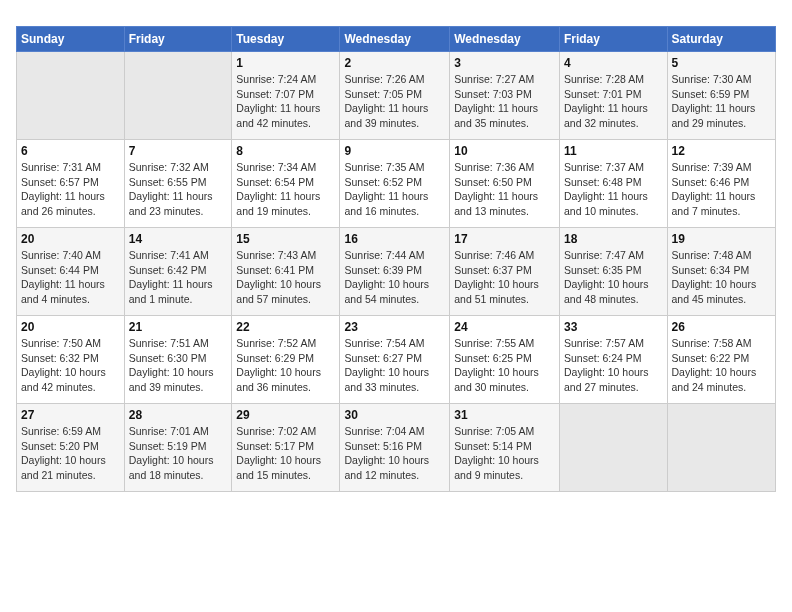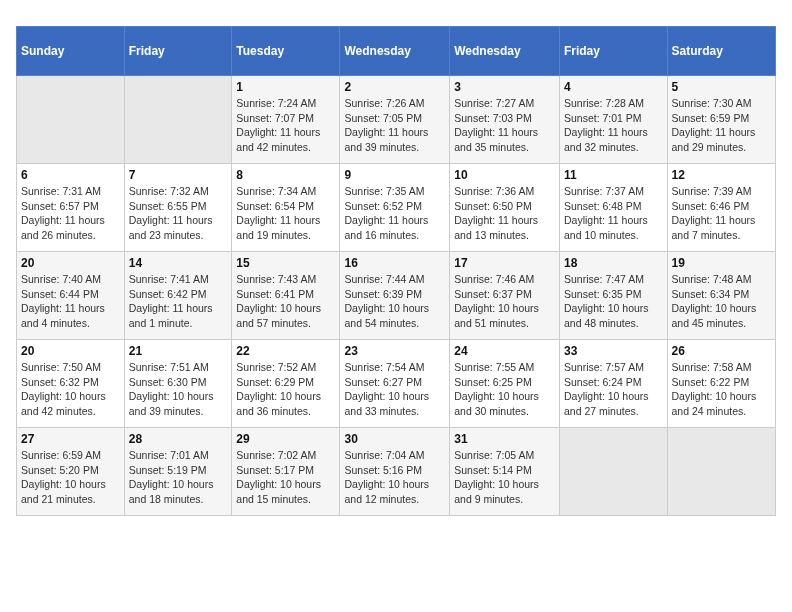--- a/index.html
+++ b/index.html
@@ -34,21 +34,21 @@
       color: #333;
     }
     .calendar {
       width: 100%;
       border-collapse: collapse;
       font-size: 11px;
     }
     .calendar thead tr th {
       background-color: #3a6bbf;
       color: #fff;
-      padding: 17px 4px;
+      padding: 5px 4px;
       text-align: left;
       font-size: 12px;
       border: 1px solid #5580cc;
     }
     .calendar tbody tr td {
       border: 1px solid #ccc;
       vertical-align: top;
       padding: 4px;
       width: 113px;
       min-height: 80px;

